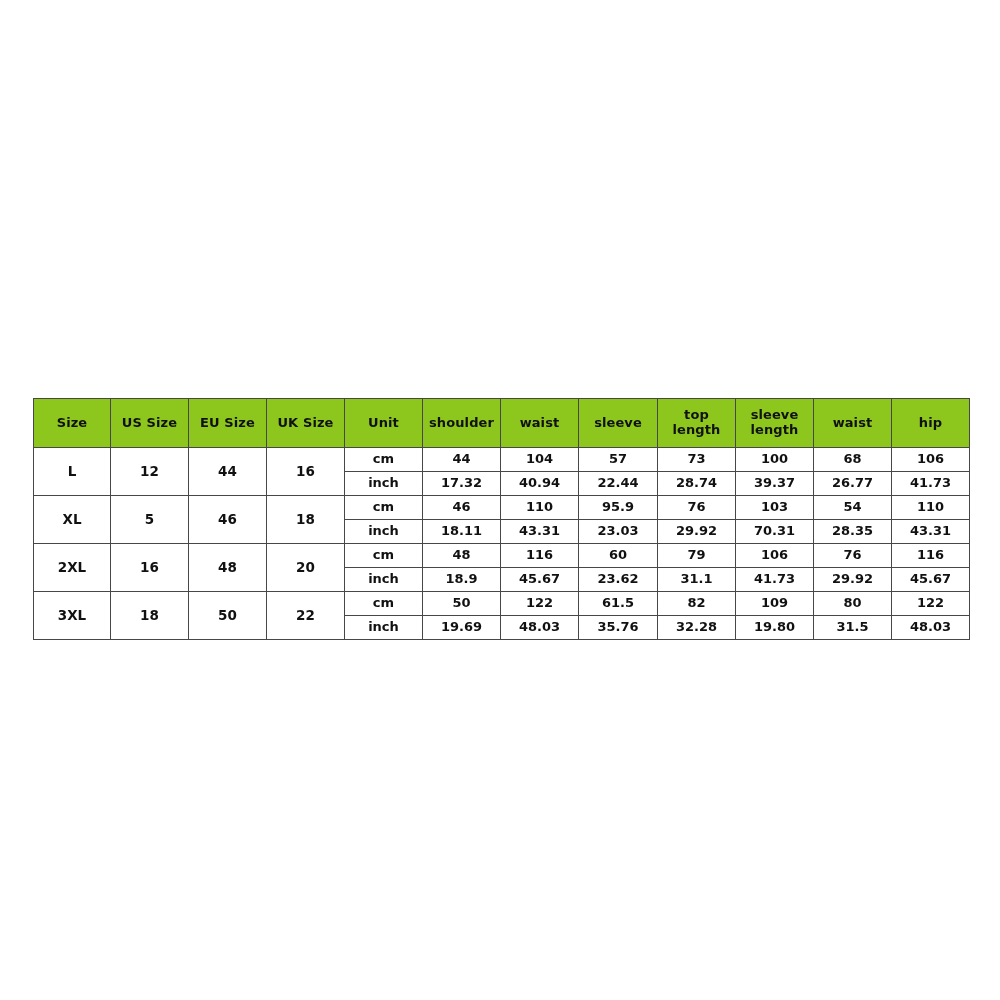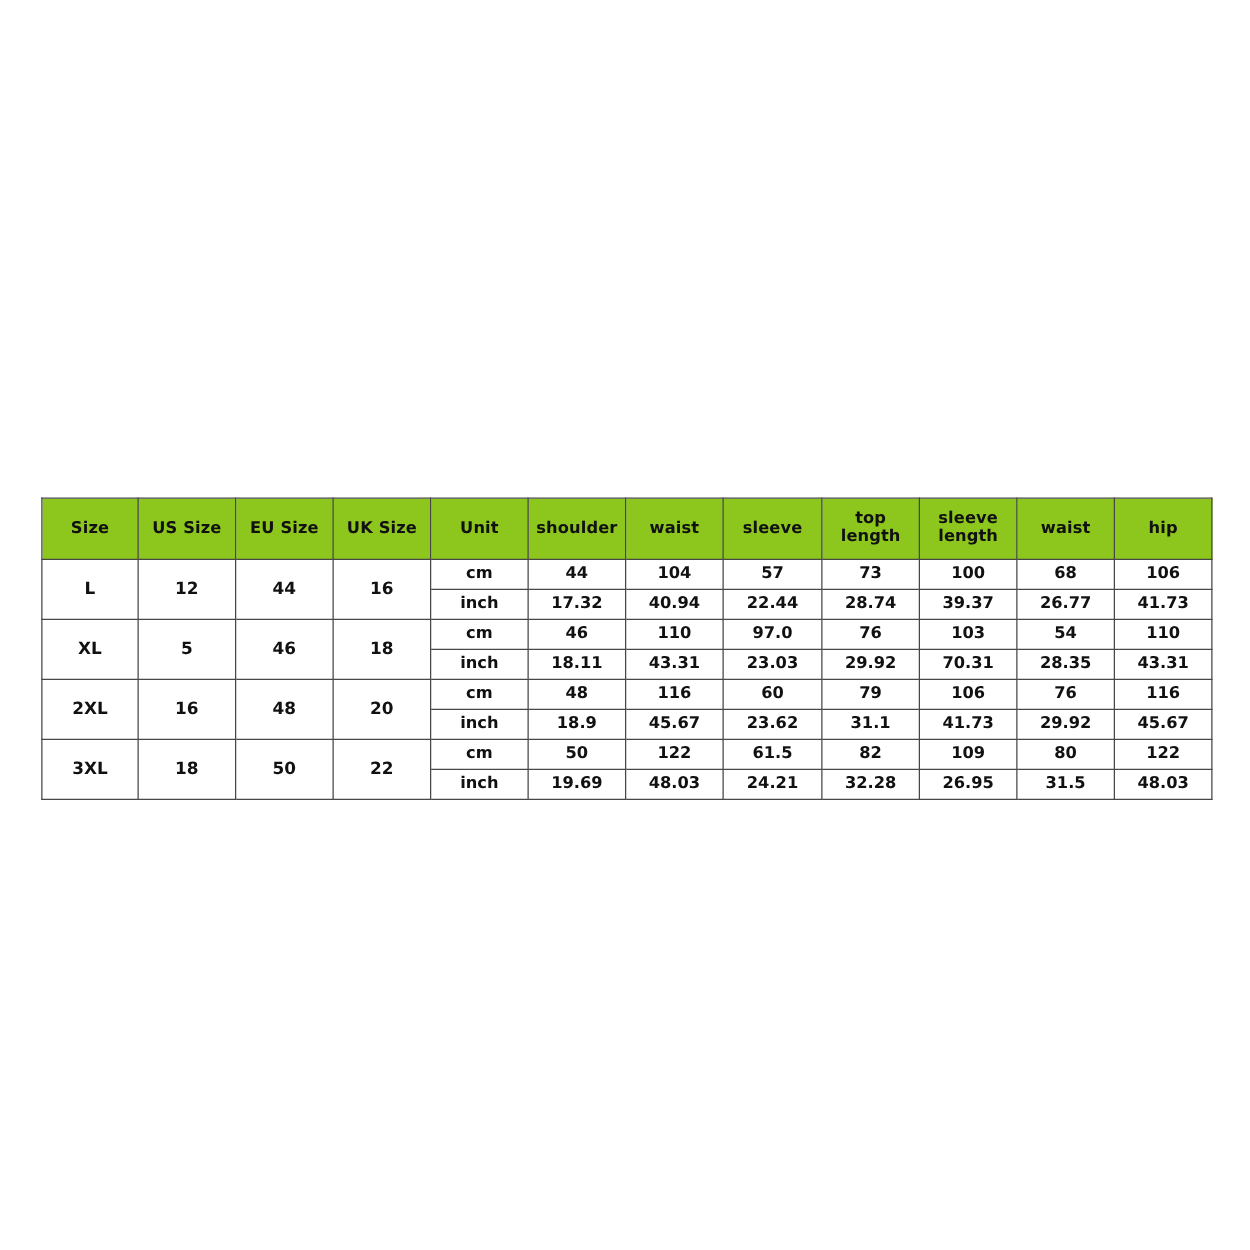--- a/index.html
+++ b/index.html
@@ -163,21 +163,21 @@
           <td>41.73</td>
         </tr>
         <tr>
           <td class="size-cell" rowspan="2">XL</td>
           <td class="span-cell" rowspan="2">5</td>
           <td class="span-cell" rowspan="2">46</td>
           <td class="span-cell" rowspan="2">18</td>
           <td>cm</td>
           <td>46</td>
           <td>110</td>
-          <td>97.0</td>
+          <td>95.9</td>
           <td>76</td>
           <td>103</td>
           <td>54</td>
           <td>110</td>
         </tr>
         <tr>
           <td>inch</td>
           <td>18.11</td>
           <td>43.31</td>
           <td>23.03</td>
@@ -221,21 +221,21 @@
           <td>61.5</td>
           <td>82</td>
           <td>109</td>
           <td>80</td>
           <td>122</td>
         </tr>
         <tr>
           <td>inch</td>
           <td>19.69</td>
           <td>48.03</td>
-          <td>24.21</td>
+          <td>35.76</td>
           <td>32.28</td>
-          <td>26.95</td>
+          <td>19.80</td>
           <td>31.5</td>
           <td>48.03</td>
         </tr>
       </tbody>
   </table>
 </div>
 
 </body></html>

